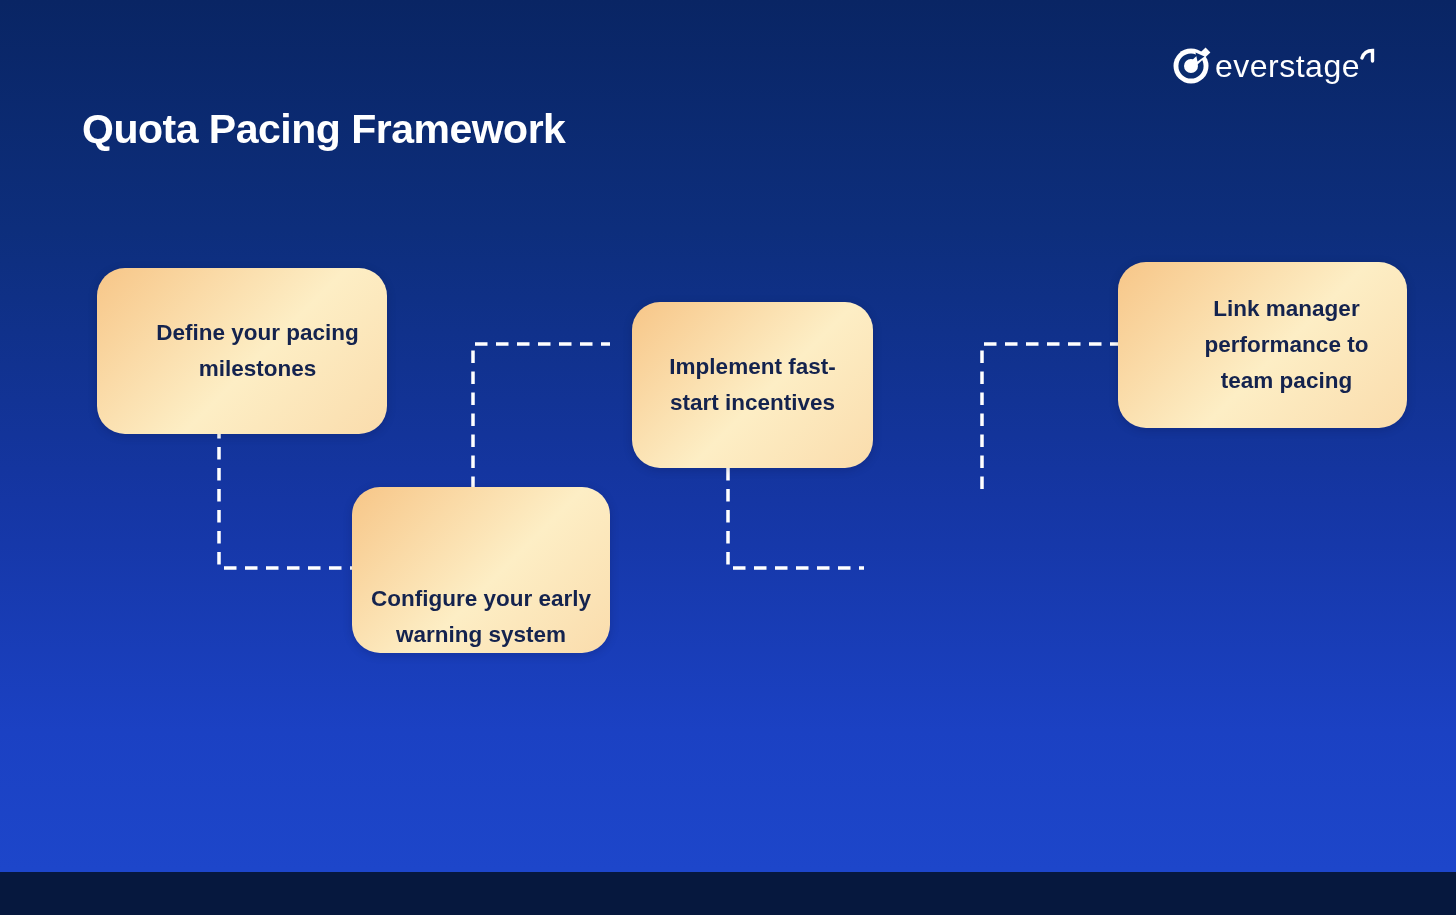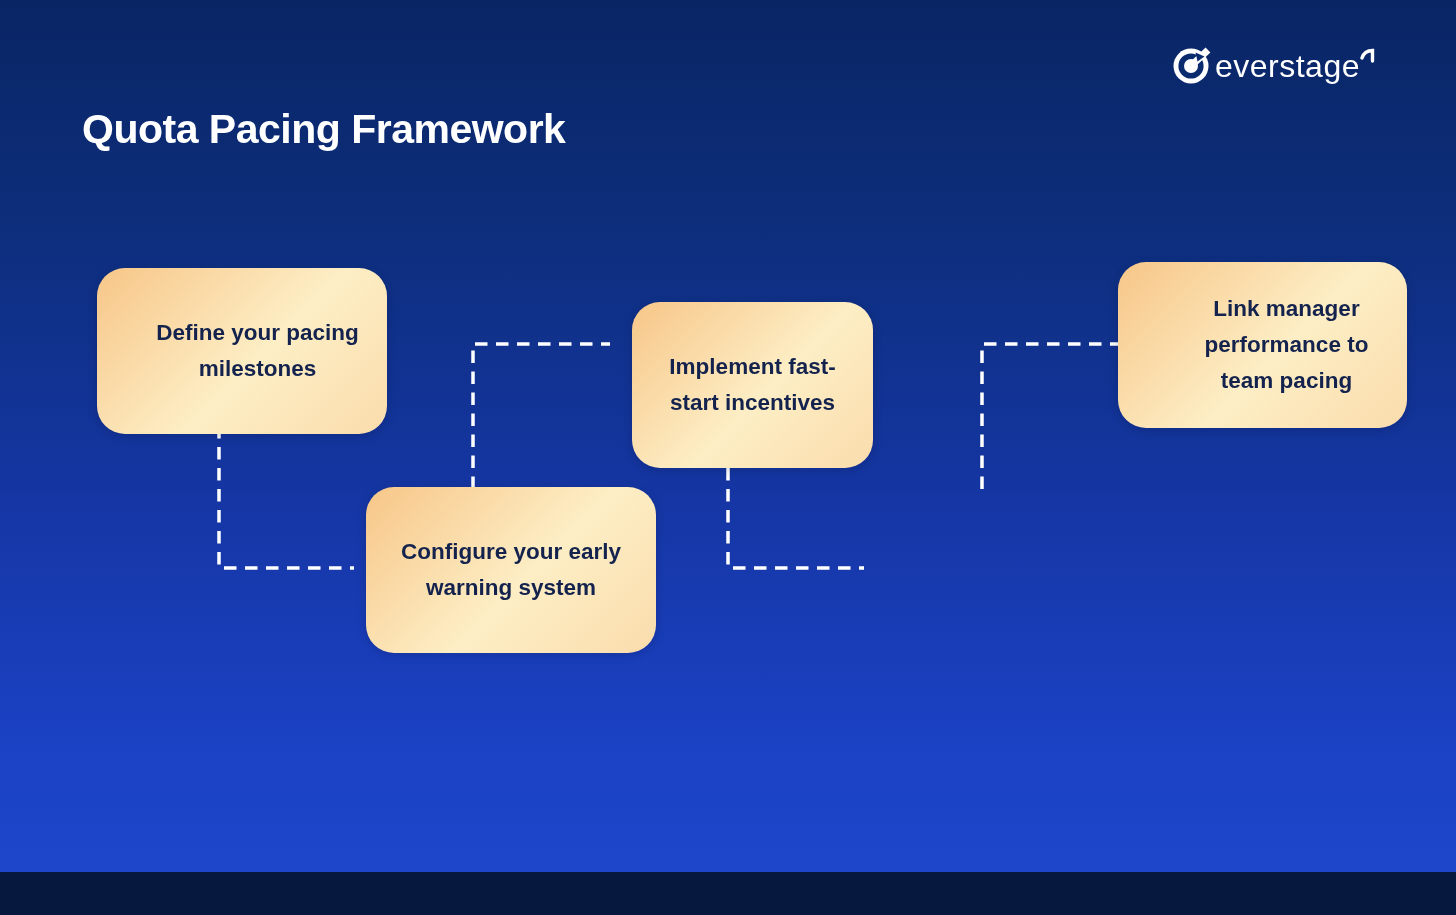--- a/index.html
+++ b/index.html
@@ -42,21 +42,21 @@
     display:flex;align-items:center;justify-content:center;
     text-align:center;
     box-shadow:0 2px 10px rgba(3,10,40,0.18);
   }
   .card-label{
     padding:0 17px;
     font-size:22.5px;font-weight:700;color:#14234E;
     line-height:36px;
   }
   .card-1{left:97px;top:268px;width:259px;padding-left:31px;}
-  .card-2{left:366px;top:487px;width:290px;}
+  .card-2{left:352px;top:487px;width:258px;align-items:flex-end;}
   .card-3{left:632px;top:262px;margin-top:40px;}
   .card-4{left:862px;top:487px;}
   .card-5{left:1118px;top:262px;padding-left:48px;}
 </style>
 </head>
 <body>
 
 <div class="stage">
 
   <h1 class="page-title">Quota Pacing Framework</h1>

